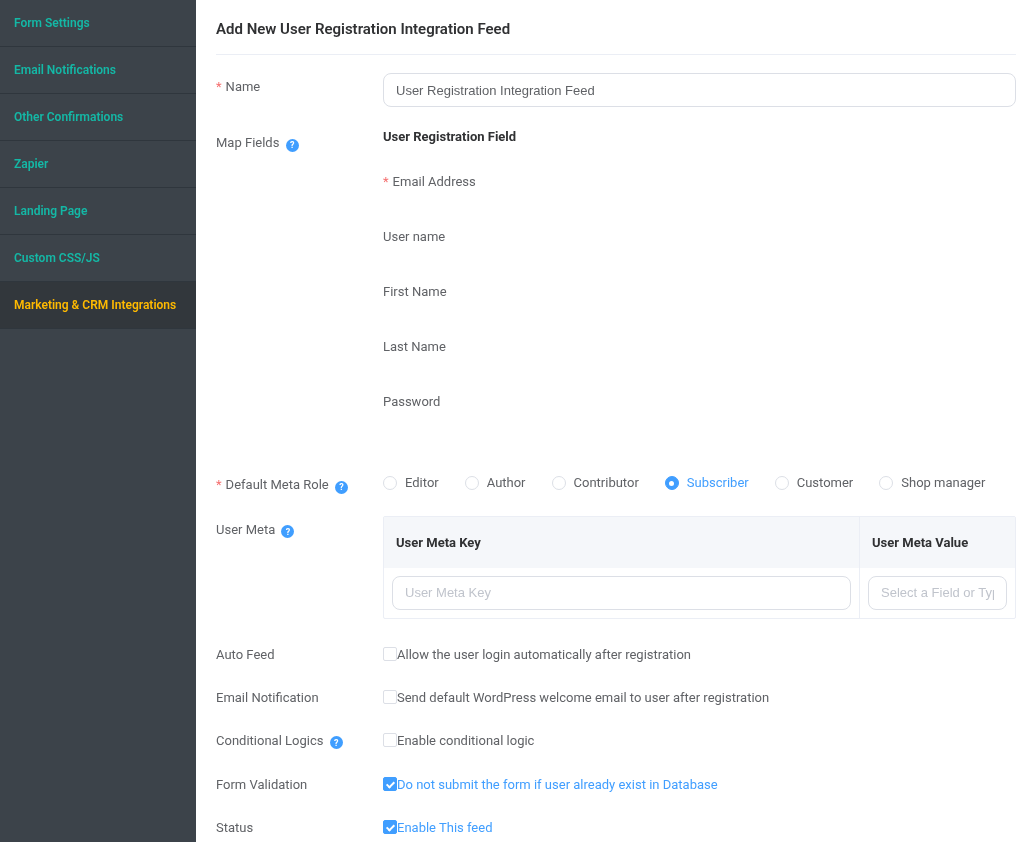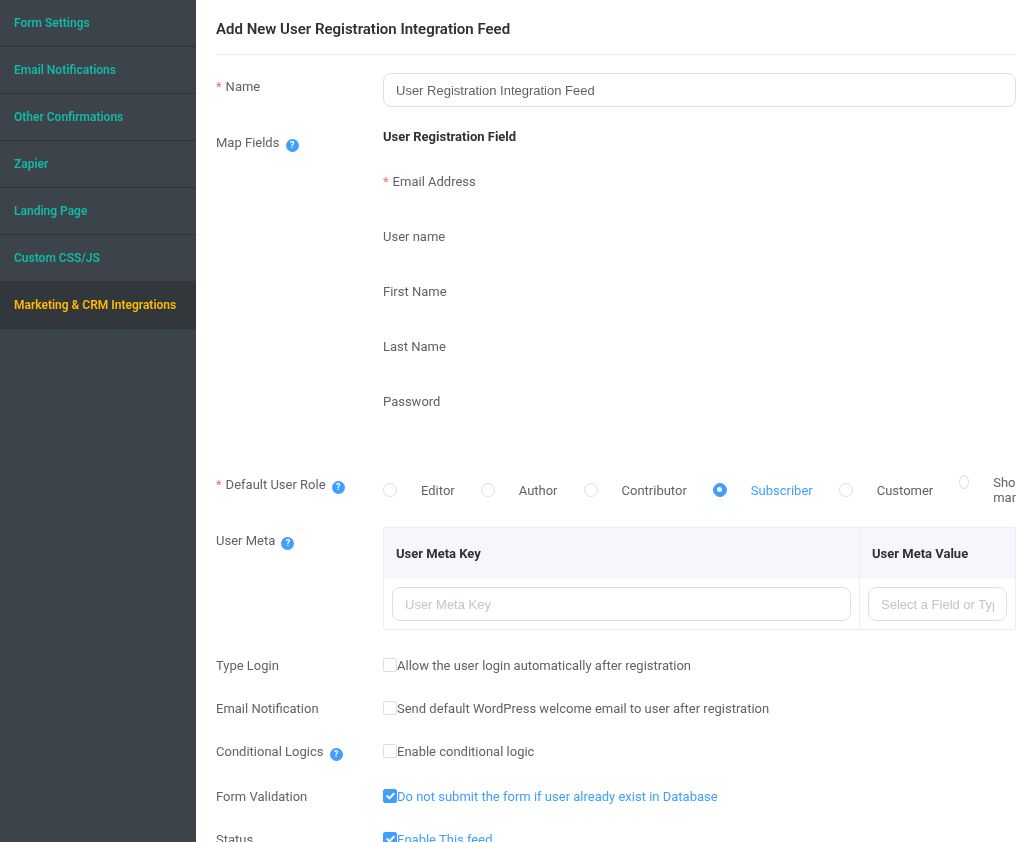--- a/index.html
+++ b/index.html
@@ -100,22 +100,22 @@
       vertical-align: -1px;
     }
     .radio-group {
       display: flex;
       gap: 26px;
       align-items: center;
       padding-top: 4px;
     }
     .radio-item {
       display: flex;
-      align-items: flex-start;
-      gap: 24px;
+      align-items: flex-end;
+      gap: 8px;
       cursor: pointer;
       font-size: 13px;
     }
     .radio-circle {
       width: 14px;
       height: 14px;
       border: 1px solid #dcdfe6;
       border-radius: 50%;
       display: inline-flex;
       align-items: center;
@@ -226,21 +226,21 @@
       <div class="field-label"><span class="req">*</span><span>Email Address</span></div>
       <div class="field-label">User name</div>
       <div class="field-label">First Name</div>
       <div class="field-label">Last Name</div>
       <div class="field-label">Password</div>
     </div>
   </div>
 
   <div class="form-row">
     <div class="form-label">
-      <span class="req">*</span><span>Default User Role</span>
+      <span class="req">*</span><span>Default Meta Role</span>
       <span class="info-icon">?</span>
     </div>
     <div class="form-content">
       <div class="radio-group">
         <div class="radio-item">
             <span class="radio-circle"></span>
             <span class="radio-text">Editor</span>
           </div>
         <div class="radio-item">
             <span class="radio-circle"></span>
@@ -283,21 +283,21 @@
           </div>
           <div class="meta-body-cell val">
             <input class="text-input" placeholder="Select a Field or Type Custom value" style="">
           </div>
         </div>
       </div>
     </div>
   </div>
 
   <div class="form-row">
-    <div class="form-label">Type Login</div>
+    <div class="form-label">Auto Feed</div>
     <div class="form-content">
       <div class="checkbox-row">
         <span class="checkbox"></span>
         <span class="checkbox-label">Allow the user login automatically after registration</span>
       </div>
     </div>
   </div>
 
   <div class="form-row">
     <div class="form-label">Email Notification</div>

